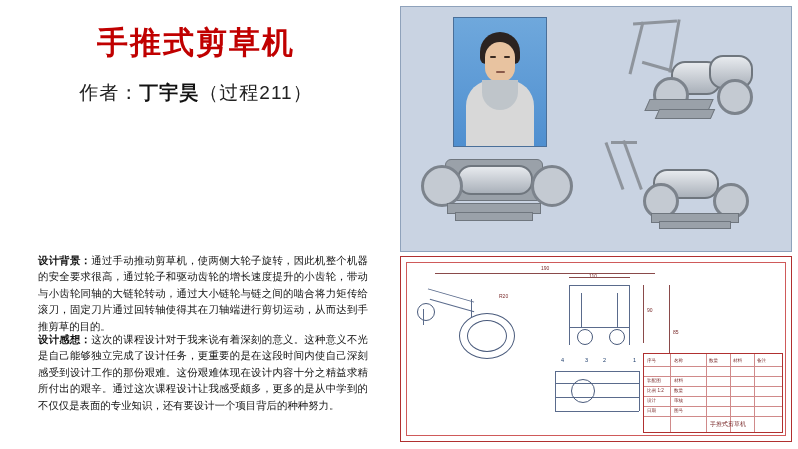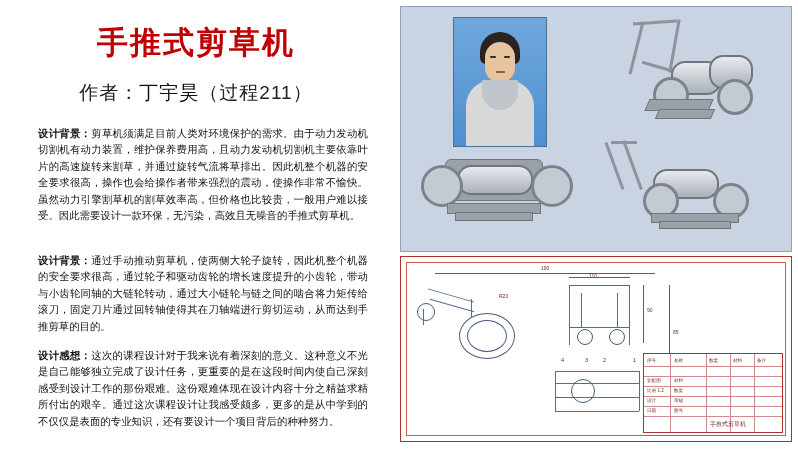--- a/index.html
+++ b/index.html
@@ -43,39 +43,39 @@
   .subtitle {
     position: absolute;
     left: 0; top: 80px;
     width: 392px;
     text-align: center;
     font-size: 19px;
     color: #222222;
     letter-spacing: 1px;
   }
   .subtitle .author-name {
-    font-weight: normal;
+    font-weight: bold;
     color: #111111;
   }
 
   .body-block {
     position: absolute;
     left: 38px;
     width: 330px;
     font-size: 10.4px;
     line-height: 1.58;
     color: #111111;
     text-align: justify;
   }
   .body-block .lead {
     font-weight: bold;
   }
   #block-bg { top: 126px; }
   #block-pr { top: 253px; }
-  #block-gx { top: 348px; }
+  #block-gx { top: 332px; }
 
   
   .right-col {
     position: absolute;
     left: 392px; top: 0;
     width: 406px;
     height: 449px;
   }
 
   
@@ -258,23 +258,20 @@
 <div class="poster">
 
   <div class="left-col">
 
     <div class="title">手推式剪草机</div>
 
     <div class="subtitle">
       <span>作者：</span><span class="author-name">丁宇昊</span><span>（过程211）</span>
     </div>
 
-    <div class="body-block" id="block-bg">
-      <span class="lead">设计背景：</span><span>剪草机须满足目前人类对环境保护的需求。由于动力发动机切割机有动力装置，维护保养费用高，且动力发动机切割机主要依靠叶片的高速旋转来割草，并通过旋转气流将草排出。因此机整个机器的安全要求很高，操作也会给操作者带来强烈的震动，使操作非常不愉快。虽然动力引擎割草机的割草效率高，但价格也比较贵，一般用户难以接受。因此需要设计一款环保，无污染，高效且无噪音的手推式剪草机。</span>
-    </div>
 
     <div class="body-block" id="block-pr">
       <span class="lead">设计背景：</span><span>通过手动推动剪草机，使两侧大轮子旋转，因此机整个机器的安全要求很高，通过轮子和驱动齿轮的增长速度提升的小齿轮，带动与小齿轮同轴的大链轮转动，通过大小链轮与链之间的啮合将力矩传给滚刀，固定刀片通过回转轴使得其在刀轴端进行剪切运动，从而达到手推剪草的目的。</span>
     </div>
 
     <div class="body-block" id="block-gx">
       <span class="lead">设计感想：</span><span>这次的课程设计对于我来说有着深刻的意义。这种意义不光是自己能够独立完成了设计任务，更重要的是在这段时间内使自己深刻感受到设计工作的那份艰难。这份艰难体现在设计内容十分之精益求精所付出的艰辛。通过这次课程设计让我感受颇多，更多的是从中学到的不仅仅是表面的专业知识，还有要设计一个项目背后的种种努力。</span>
     </div>
   </div>
 

